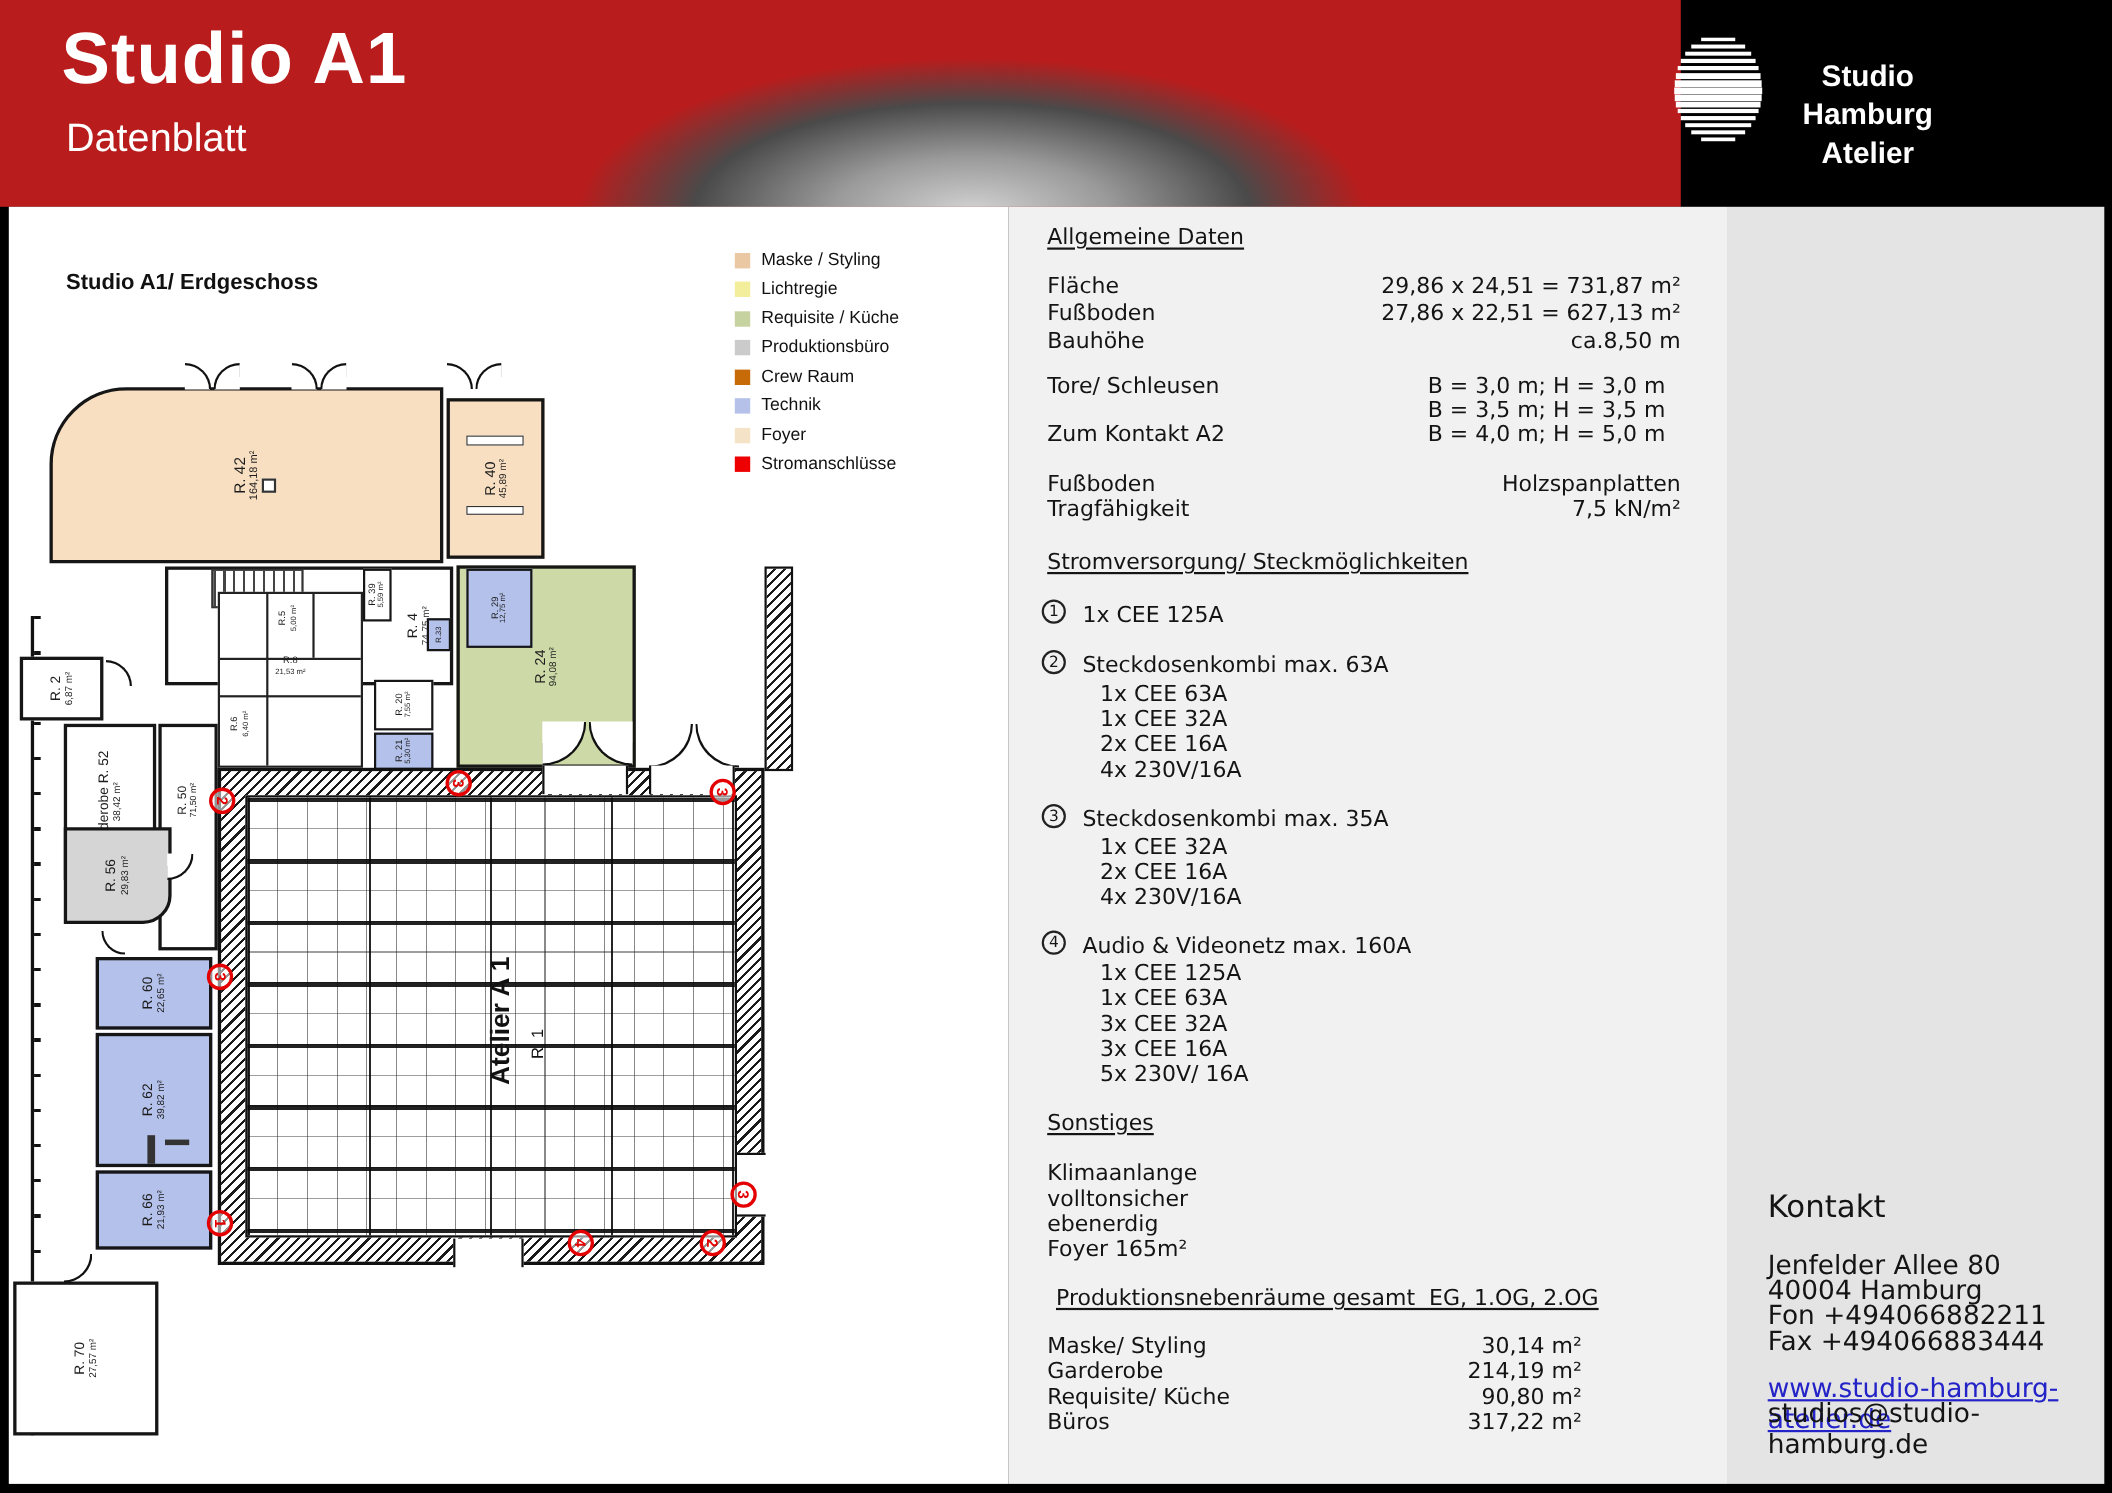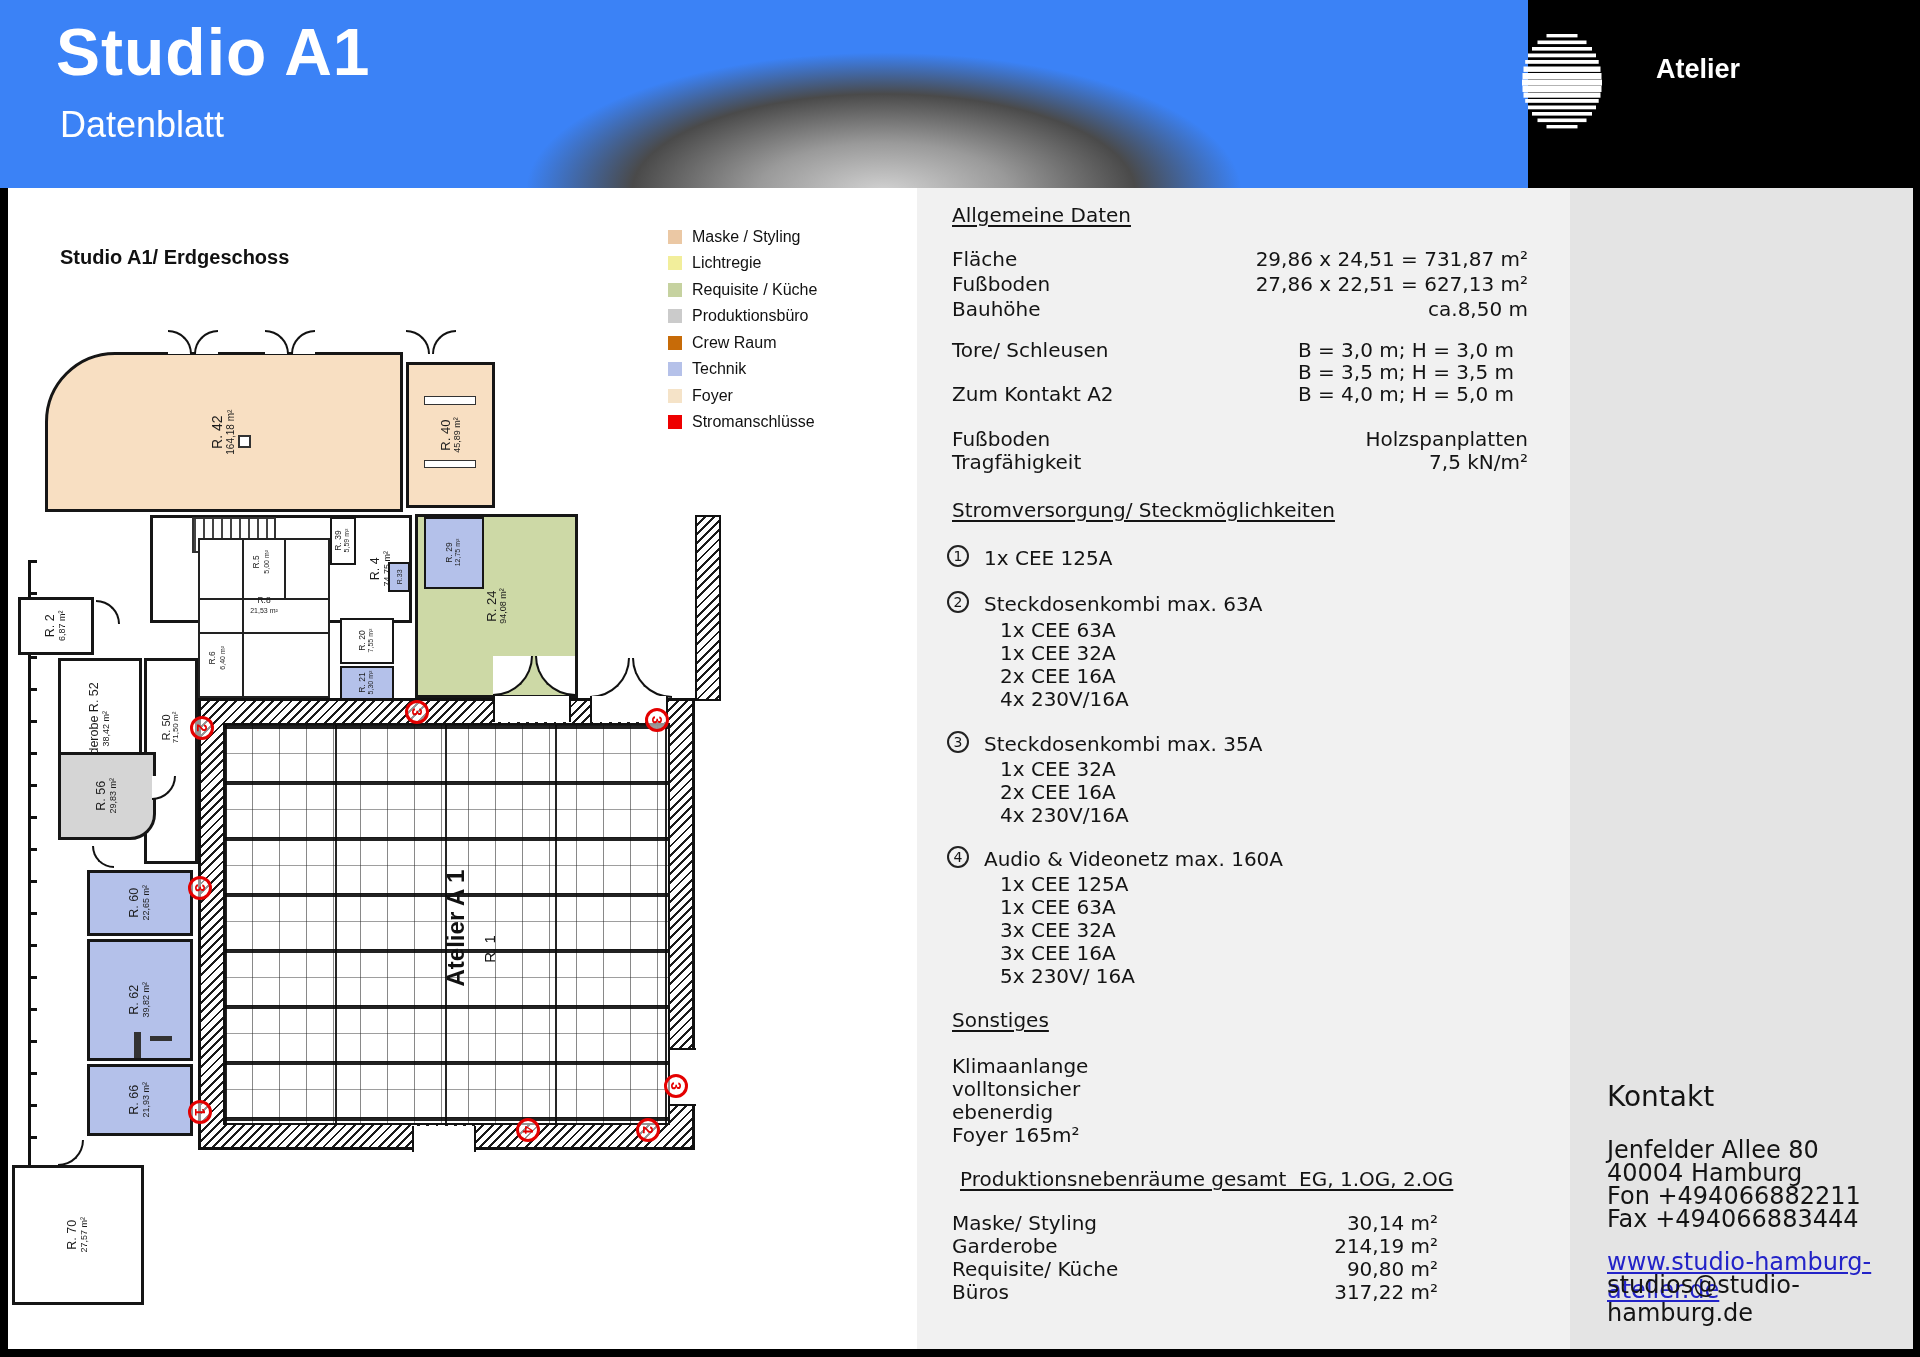--- a/index.html
+++ b/index.html
@@ -1,20 +1,20 @@
 <!DOCTYPE html>
 <html><head>
 <meta charset="utf-8">
 <style>
   * { box-sizing: border-box; margin: 0; padding: 0; }
   html,body { width:1920px; height:1357px; background:#000; overflow:hidden; }
   body { position:relative; font-family:"DejaVu Sans",sans-serif; }
 
   
-  #header { position:absolute; left:0; top:0; width:1528px; height:188px; background:#3b82f6; }
+  #header { position:absolute; left:0; top:0; width:1528px; height:188px; background:#b91c1c; }
   #glow { position:absolute; left:400px; top:0; width:930px; height:188px;
           background:radial-gradient(ellipse 52% 100% at 52% 102%, #d2d2d2 0%, #9a9a9a 26%, #4a4a4a 52%, rgba(0,0,0,0) 74%); }
   #title { position:absolute; left:56px; top:14px; font:bold 66px "Liberation Sans",sans-serif; color:#fff; letter-spacing:1px; }
   #subtitle { position:absolute; left:60px; top:104px; font:400 36px "Liberation Sans",sans-serif; color:#fff;text-align:right; }
   #logo { position:absolute; left:1520px; top:34px; }
   #logotext { position:absolute; left:1598px; top:52px; width:200px; text-align:center; color:#fff;
               font:bold 27px "Liberation Sans",sans-serif; line-height:35px; }
 
   
   #plan-panel { position:absolute; left:8px; top:188px; width:909px; height:1161px; background:#fff; }
@@ -108,20 +108,21 @@
         <rect x="3.5" y="58.5" width="77" height="5.2"></rect>
         <rect x="5.2" y="65" width="73.5" height="3.8"></rect>
         <rect x="8" y="71.5" width="68" height="3.8"></rect>
         <rect x="12" y="78" width="60" height="3.6"></rect>
         <rect x="17.5" y="84.5" width="49" height="3.6"></rect>
         <rect x="26.5" y="91" width="31" height="3.4"></rect>
       </g>
     </svg>
   </div>
   <div id="logotext">
+    <div>Studio Hamburg</div>
     <div>Atelier</div>
   </div>
 </div>
 
 <div id="plan-panel"></div>
 <div id="plan-title">Studio A1/ Erdgeschoss</div>
 
 <div>
   <div class="legend-row" style="top:230px">
     <span class="legend-swatch" style="background: rgb(235, 200, 164);"></span>

